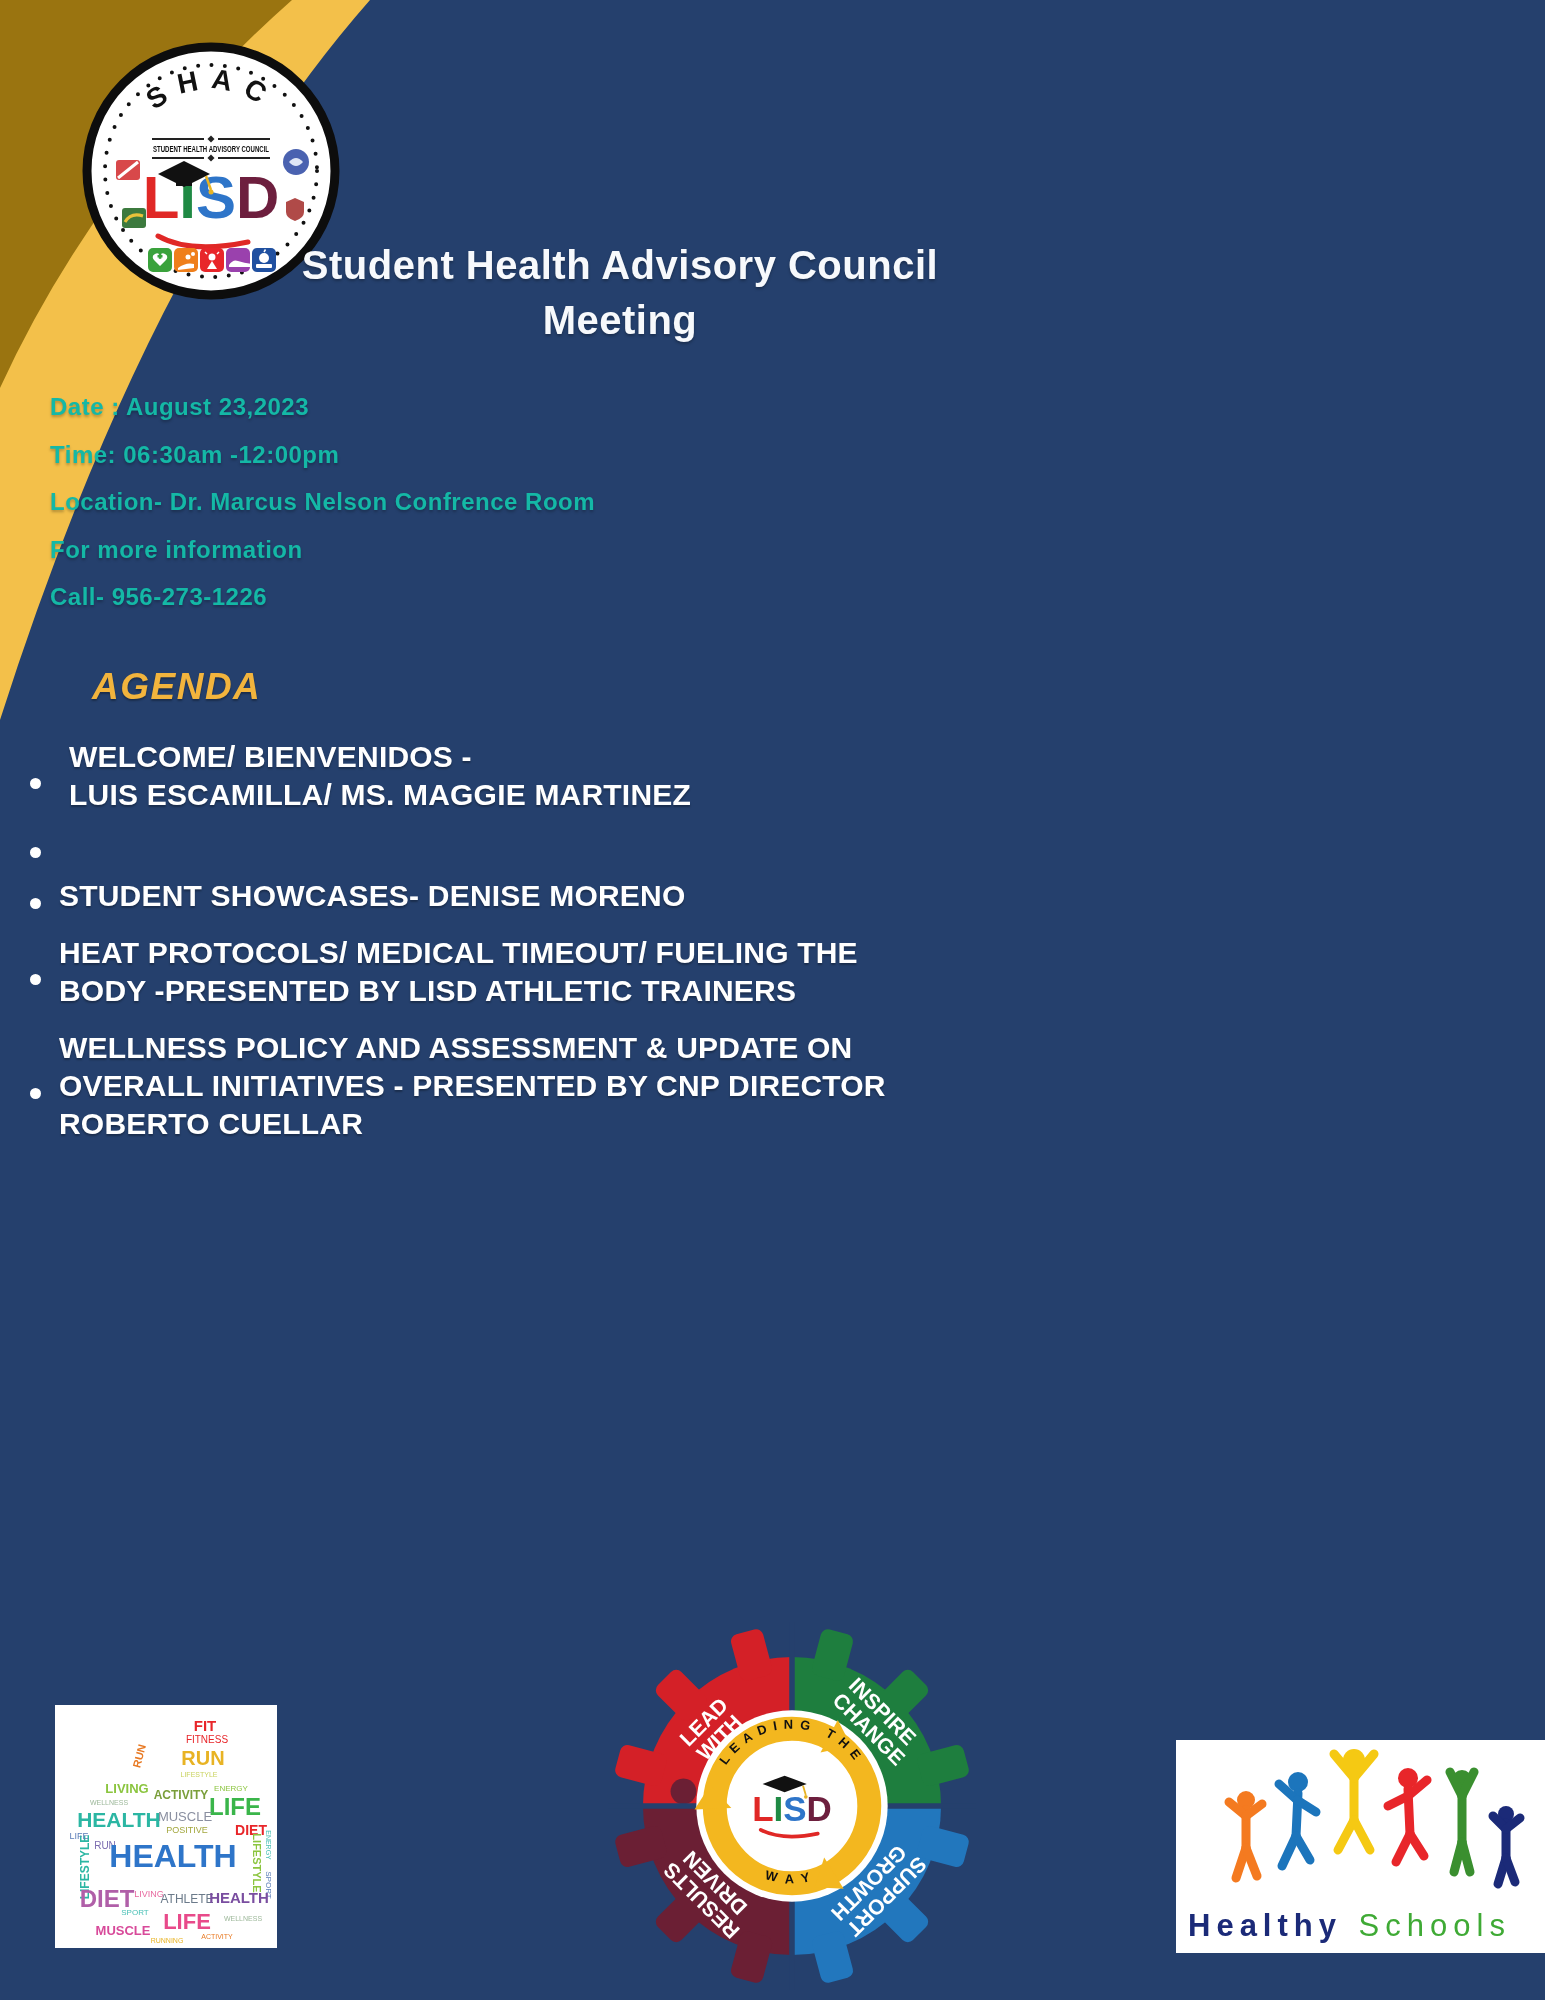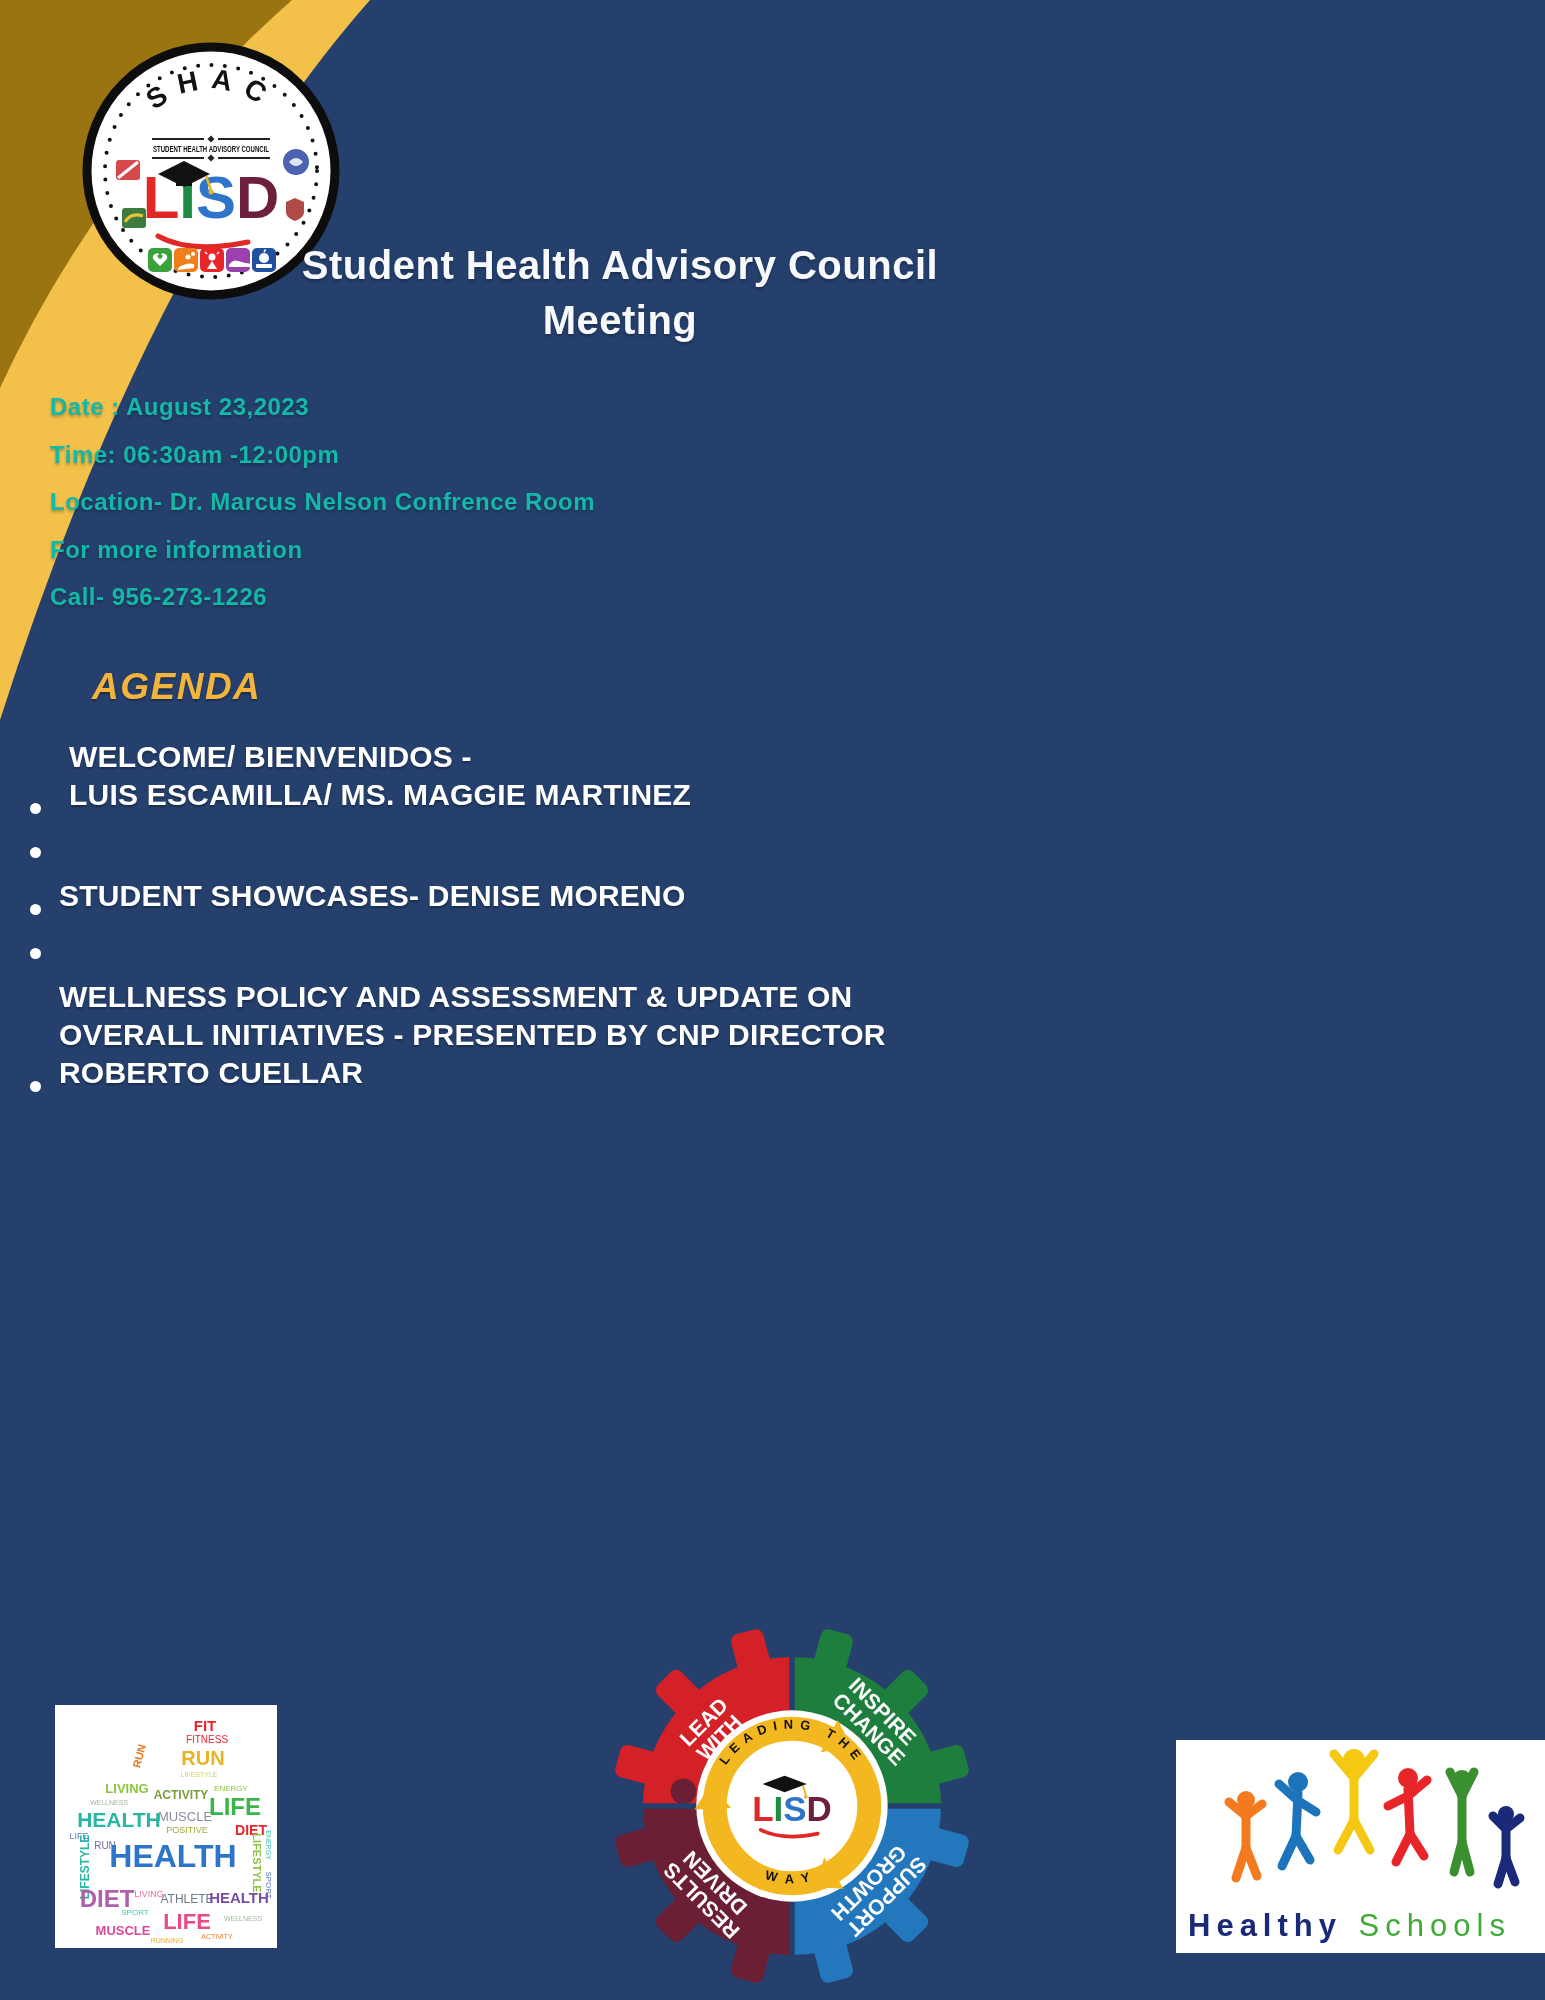--- a/index.html
+++ b/index.html
@@ -8,21 +8,21 @@
   .corner-svg{position:absolute;left:0;top:0;}
   .badge{position:absolute;left:80px;top:40px;width:262px;height:262px;}
   .title{position:absolute;left:170px;top:238px;width:900px;text-align:center;
          color:#f7f9fc;font-size:40px;font-weight:600;line-height:55px;letter-spacing:.5px;
          text-shadow:0 2px 3px rgba(0,0,0,.28);}
   .info{position:absolute;left:50px;top:383px;color:#14b8a6;font-size:24px;font-weight:600;
         line-height:47.5px;letter-spacing:.5px;text-shadow:0 2px 3px rgba(0,0,0,.28);}
   .agenda-heading{position:absolute;left:92px;top:666px;font-size:37px;font-weight:800;
         letter-spacing:1.5px;color:#f2b43d;text-shadow:0 2px 2px rgba(0,0,0,.3);font-style:italic;}
   .agenda-list{position:absolute;left:22px;top:738px;width:940px;margin:0;padding:0;list-style:none;}
-  .agenda-list li{display:flex;align-items:flex-end;margin:0 0 19px 0;color:#ffffff;
+  .agenda-list li{display:flex;align-items:center;margin:0 0 19px 0;color:#ffffff;
         font-size:30px;font-weight:800;line-height:38px;letter-spacing:.2px;
         text-shadow:0 2px 2px rgba(0,0,0,.3);}
   .agenda-list .dot{flex:0 0 auto;width:11px;height:11px;border-radius:50%;background:#fff;
         margin:14px 18px 0 8px;}
   .agenda-list li.indent .lines{padding-left:10px;}
   .logo-box{position:absolute;background:#ffffff;}
   .wordcloud-box{left:55px;top:1705px;width:222px;height:243px;}
   .gear-box{position:absolute;left:608px;top:1622px;width:368px;height:368px;}
   .healthy-box{left:1176px;top:1740px;width:372px;height:213px;}
   svg{display:block;}
@@ -130,20 +130,24 @@
         </div>
       </li>
       <li>
         <span class="dot"></span>
         <div class="lines">
           <div>STUDENT SHOWCASES- DENISE MORENO</div>
         </div>
       </li>
       <li>
         <span class="dot"></span>
+        <div class="lines">
+          <div>HEAT PROTOCOLS/ MEDICAL TIMEOUT/ FUELING THE</div>
+          <div>BODY  -PRESENTED BY LISD ATHLETIC TRAINERS</div>
+        </div>
       </li>
       <li>
         <span class="dot"></span>
         <div class="lines">
           <div>WELLNESS POLICY AND ASSESSMENT &amp; UPDATE ON</div>
           <div>OVERALL INITIATIVES - PRESENTED BY CNP DIRECTOR</div>
           <div>ROBERTO CUELLAR</div>
         </div>
       </li>
     </ul>

